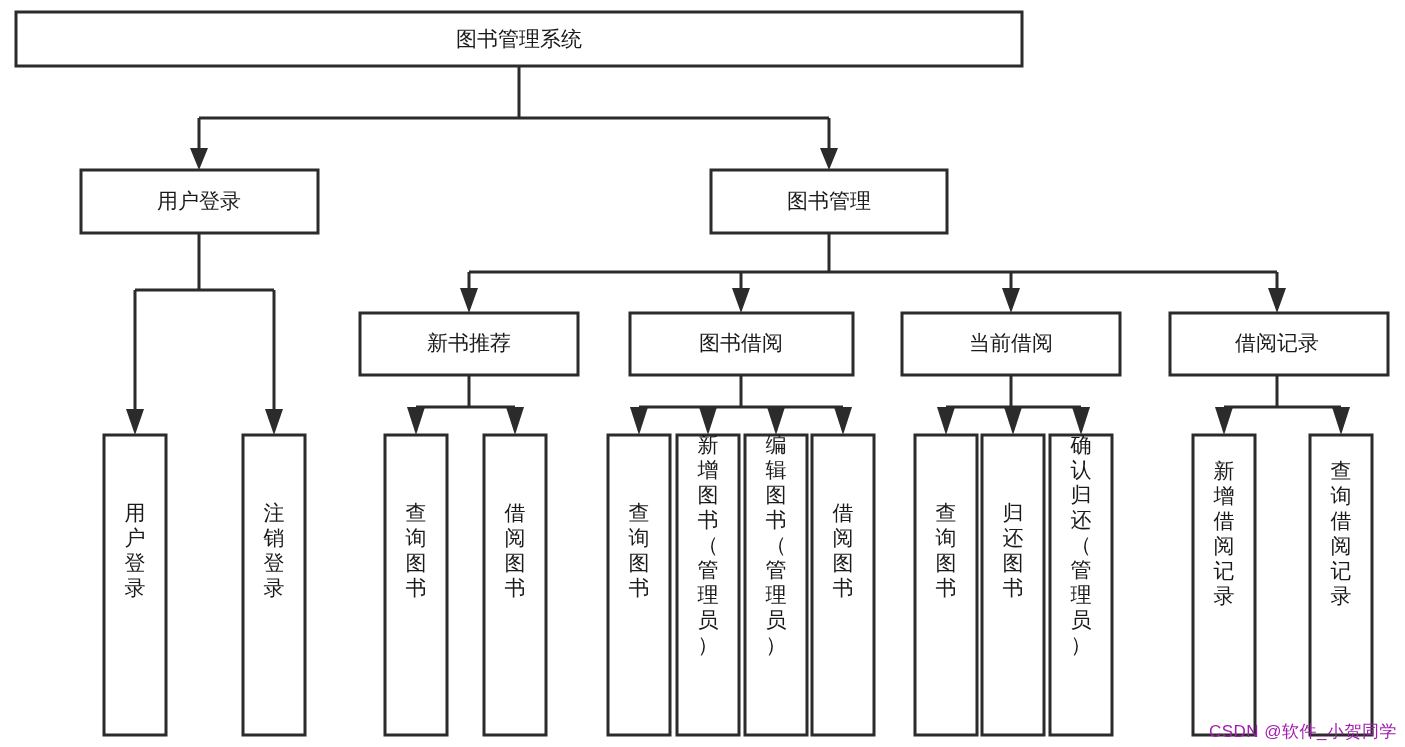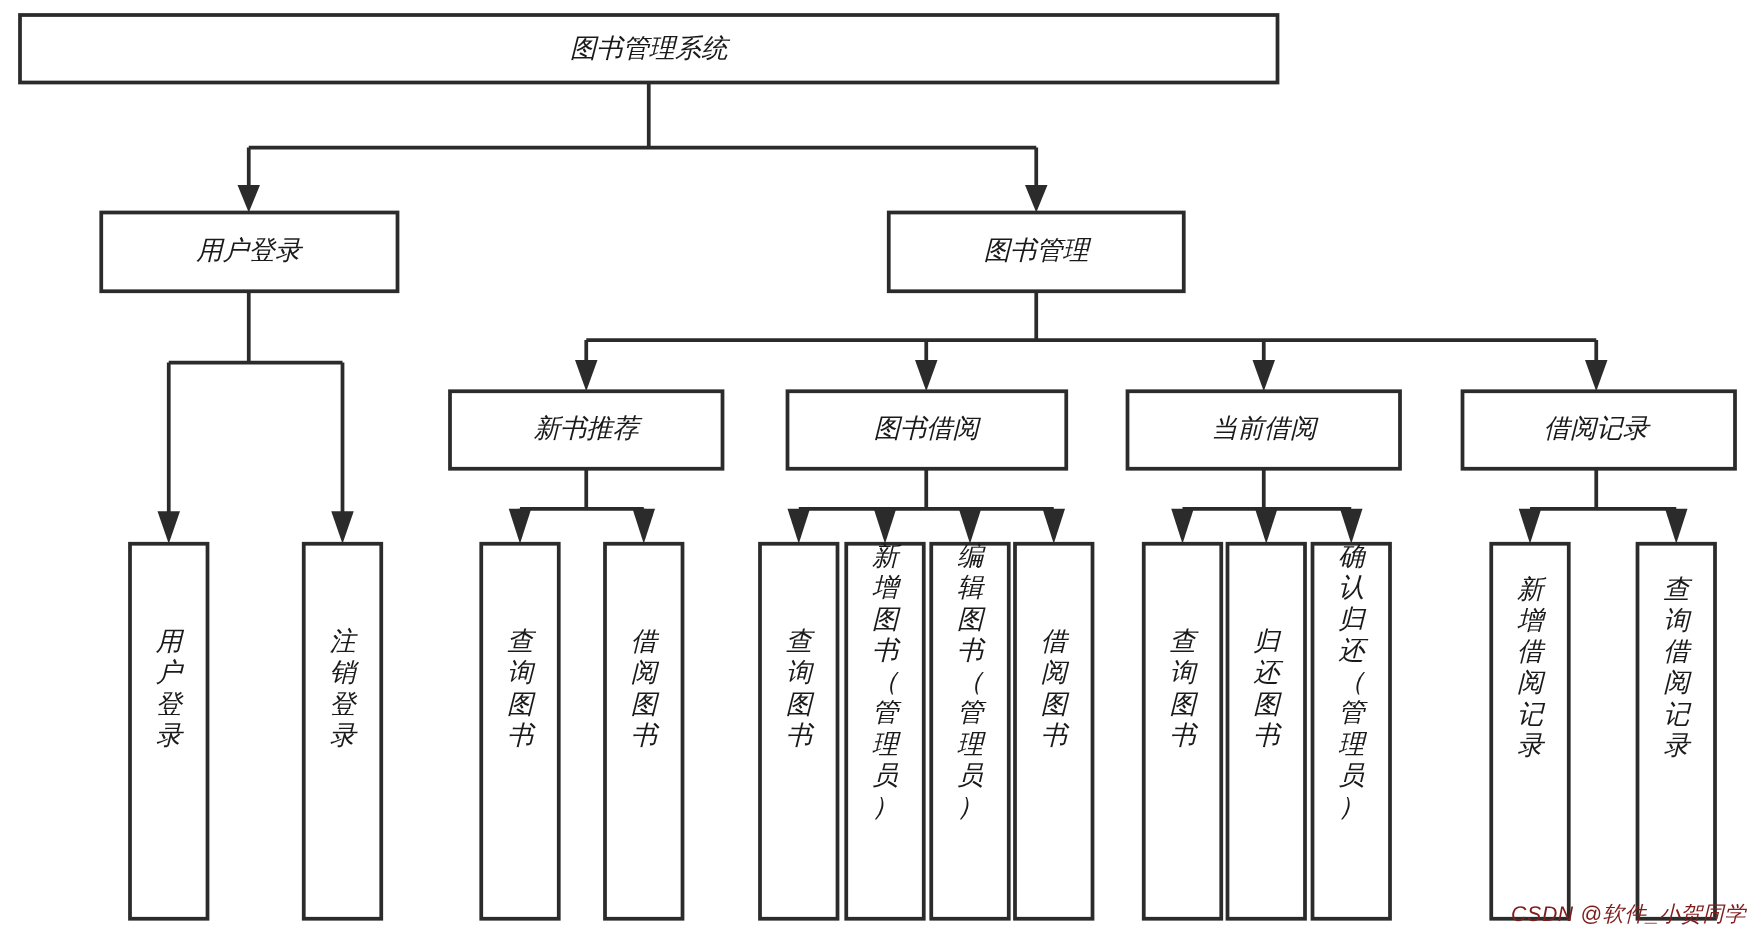--- a/index.html
+++ b/index.html
@@ -13,21 +13,20 @@
     height: 747px;
     font-family: "Liberation Sans", "DejaVu Sans", sans-serif;
     overflow: hidden;
     position: relative;
   }
   #diagram-root {
     position: relative;
     width: 1405px;
     height: 747px;
     background: #ffffff;
-    font-style: italic;
   }
   svg.flow {
     position: absolute;
     left: 0;
     top: 0;
     width: 1405px;
     height: 747px;
     display: block;
   }
   .node-rect {
@@ -57,21 +56,21 @@
     font-size: 21px;
     fill: #1a1a1a;
     text-anchor: middle;
   }
   .watermark {
     position: absolute;
     right: 8px;
     bottom: 4px;
     font-family: "Liberation Sans", "DejaVu Sans", sans-serif;
     font-size: 17px;
-    color: #7f1d1d;
+    color: #a21caf;
     letter-spacing: 0.5px;
     white-space: nowrap;
     user-select: none;
   }
 </style>
 </head>
 <body>
 
 <div id="diagram-root">
 

